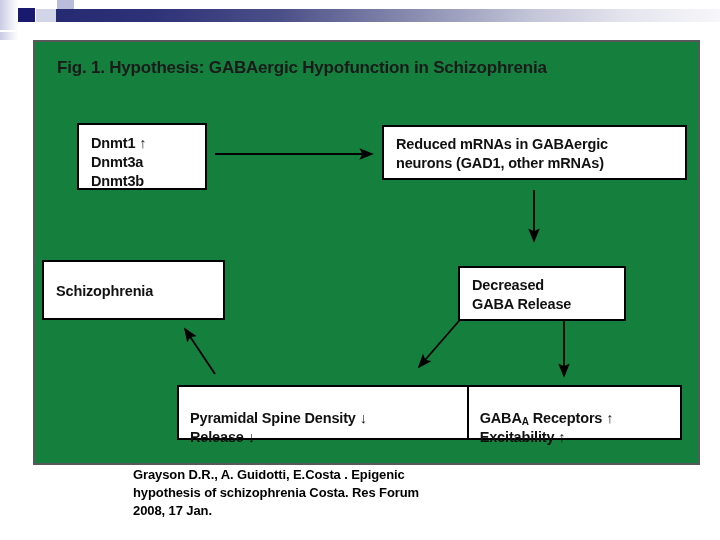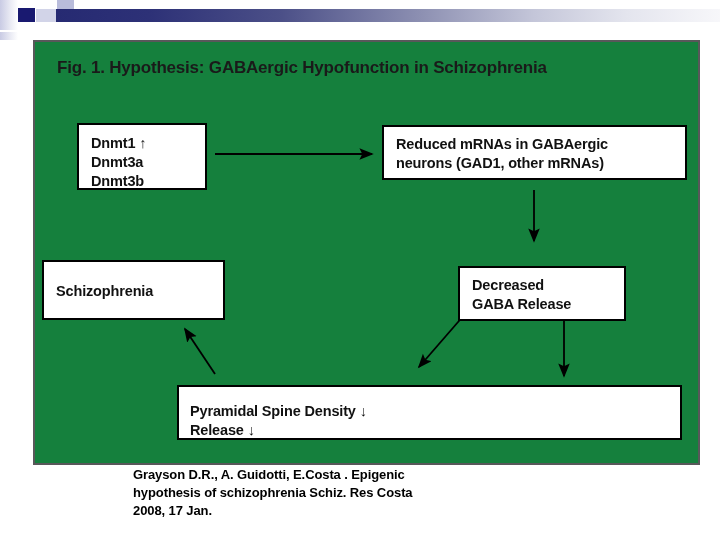--- a/index.html
+++ b/index.html
@@ -132,21 +132,21 @@
   #node-symptomatology .node-inner { padding-top: 20px; padding-left: 12px; }
 
   
   #node-outcomes {
     left: 142px; top: 343px;
     width: 505px; height: 55px;
     display: flex;
   }
   #node-outcomes .cell {
     box-sizing: border-box;
-    padding: 15px 10px 0 11px;
+    padding: 22px 10px 0 11px;
   }
   #outcome-left  { width: 290px; }
   #outcome-right {
     width: 215px;
     border-left: 2px solid #000000;
   }
   .sub {
     font-size: 10px;
     vertical-align: -2px;
     font-weight: bold;
@@ -234,21 +234,25 @@
     <div class="node-inner">
       <span class="node-line">Schizophrenia</span>
     </div>
   </div>
 
   <div class="node" id="node-outcomes">
     <div class="cell" id="outcome-left">
       <span class="node-line">Pyramidal Spine Density ↓</span>
       <span class="node-line">Release ↓</span>
     </div>
+    <div class="cell" id="outcome-right">
+      <span class="node-line"><span>GABA</span><span class="sub">A</span><span> Receptors ↑</span></span>
+      <span class="node-line">Excitability ↑</span>
+    </div>
   </div>
 
 </div>
 
 <div id="citation">
   <span>Grayson D.R., A. Guidotti, E.Costa . Epigenic</span>
-  <span>hypothesis of schizophrenia Schiz. Res Costa</span>
+  <span>hypothesis of schizophrenia Costa. Res Forum</span>
   <span>2008, 17 Jan.</span>
 </div>
 
 </body></html>

